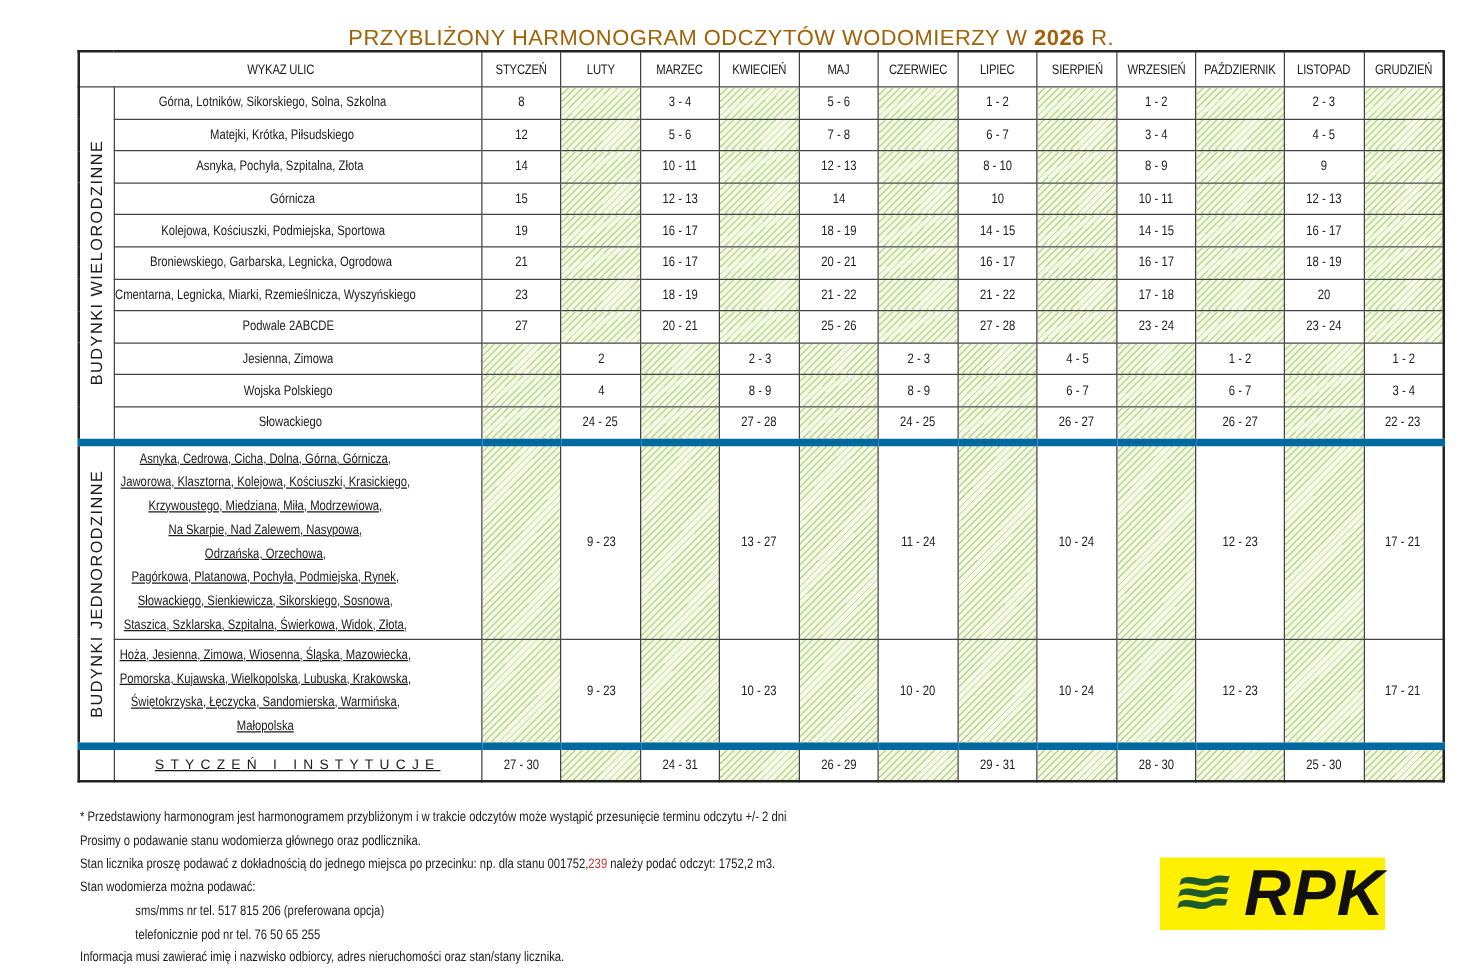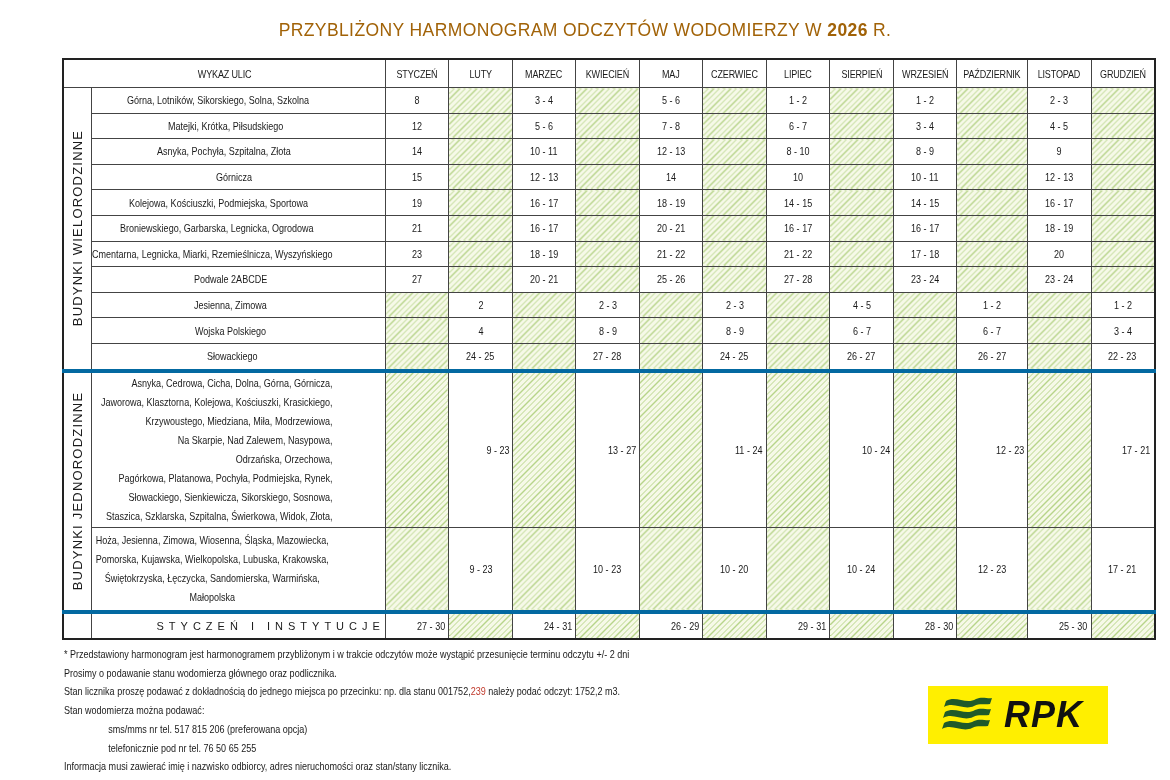--- a/index.html
+++ b/index.html
@@ -1,48 +1,48 @@
 <!DOCTYPE html>
 <html><head>
 <meta charset="utf-8">
 <style>
   html, body { margin:0; padding:0; background:#ffffff; }
   body { width:1170px; height:780px; position:relative; overflow:hidden;
          font-family:"Liberation Sans", sans-serif; color:#1a1a1a; }
   .title { position:absolute; top:20px; left:0; width:1170px; text-align:center;
            font-size:17.5px; letter-spacing:0.4px; color:#a16207; }
   .title b { font-weight:bold; }
-  table.sched { position:absolute; left:62px; top:58px; border-collapse:collapse;
-                table-layout:fixed; border:2px solid #222; }
+  table.sched { position:absolute; left:62px; top:40px; border-collapse:collapse;
+                table-layout:fixed; border:2px solid #222;text-decoration:underline; }
   table.sched td, table.sched th { border:1px solid #444; padding:0; font-weight:normal;
                 font-size:11px; text-align:center; vertical-align:middle; overflow:hidden;
                 transform-origin:center; }
   table.sched th { height:27px; font-size:11px; letter-spacing:-0.2px; }
   .narrow { display:inline-block; transform:scaleX(0.82); white-space:nowrap; }
   td.street { text-align:left; padding-left:6px;margin-left:41px; }
   td.street .narrow { transform-origin:left center; }
   tr.r td { height:24.6px; }
   td.hatch { background-color:#f6f9e8;
      background-image:repeating-linear-gradient(135deg, transparent 0, transparent 3px, #b7d48a 3px, #b7d48a 4px); }
   td.group { position:relative; }
   td.group .vlabel { position:absolute; left:50%; top:50%; transform:translate(-50%,-50%) rotate(-90deg);
           white-space:nowrap; font-size:13px; letter-spacing:1.2px; }
   td.multi { text-align:left; padding-left:6px; line-height:19px; vertical-align:middle; }
   td.multi .line { display:block; white-space:nowrap; transform:scaleX(0.82); transform-origin:left center; }
-  tr.thickTop td { border-top:4px solid #0369a1;text-align:right; }
+  tr.thickTop td { border-top:6px solid #0369a1; }
   td.inst { letter-spacing:5px; font-size:11.5px; }
   .notes { position:absolute; left:64px; top:645px; font-size:11px; line-height:18.7px; }
   .notes .row { white-space:nowrap; transform:scaleX(0.82); transform-origin:left center; }
   .notes .indent { padding-left:54px; }
   .red { color:#c0392b; }
   .logo { position:absolute; left:928px; top:686px; width:180px; height:58px; background:#ffef00;
           display:flex; align-items:center; }
   .logo svg { margin-left:12px; }
   .logo .txt { font-family:"Liberation Sans", sans-serif; font-weight:bold; font-style:italic;
-               font-size:36px; color:#111; margin-left:8px; letter-spacing:1px; }
+               font-size:52px; color:#111; margin-left:8px; letter-spacing:1px; }
 </style>
 </head>
 <body>
 
 <div class="title">
   <span>PRZYBLIŻONY HARMONOGRAM ODCZYTÓW WODOMIERZY W </span><b>2026</b><span> R.</span>
 </div>
 
 <table class="sched" id="sched">
   <colgroup>

